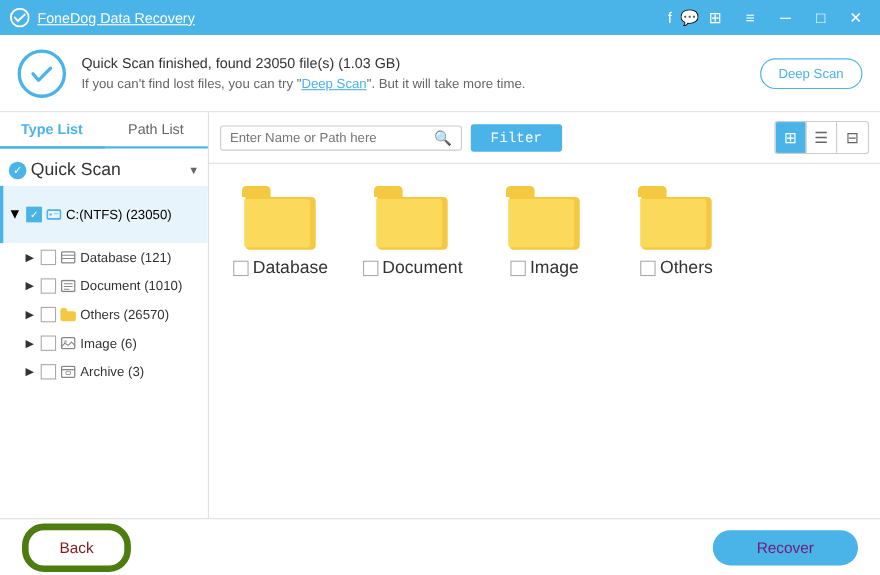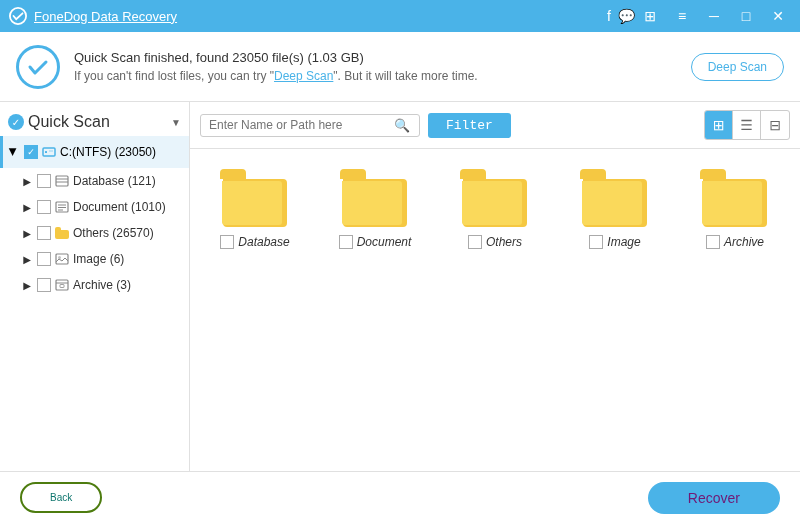--- a/index.html
+++ b/index.html
@@ -171,21 +171,21 @@
       flex-shrink: 0;
     }
     .quick-scan-check::after { content: '✓'; color: white; font-size: 10px; }
     .quick-scan-label { flex: 1; font-size: 16px; color: #333; }
     .chevron-down { font-size: 10px; color: #666; }
 
     
     .drive-row {
       display: flex;
       align-items: center;
-      padding: 8px 4px;
+      padding: 18px 4px;
       gap: 3px;
       background: #e8f4fb;
       border-left: 3px solid #4ab3e8;
     }
 
     
     .right-panel {
       flex: 1;
       display: flex;
       flex-direction: column;
@@ -294,43 +294,42 @@
       margin-top: 8px;
     }
     .file-checkbox {
       width: 14px; height: 14px;
       border: 1px solid #aaa;
       background: white;
       cursor: pointer;
       flex-shrink: 0;
     }
     .file-label {
-      font-size: 12px;
+      font-size: 16px;
       color: #333;
       text-align: center;
-      font-style: italic;
     }
 
     
     .footer {
       height: 52px;
       background: white;
       border-top: 1px solid #e0e0e0;
       display: flex;
       align-items: center;
       justify-content: space-between;
       padding: 0 20px;
     }
     .back-btn {
       padding: 8px 28px;
-      border: 2px solid #4d7c0f;
+      border: 6px solid #4d7c0f;
       border-radius: 20px;
       background: white;
-      color: #0f766e;
-      font-size: 10px;
+      color: #7f1d1d;
+      font-size: 14px;
       cursor: pointer;
     }
     .recover-btn {
       padding: 8px 40px;
       background: #4ab3e8;
       color: #701a75;
       border: none;
       border-radius: 20px;
       font-size: 14px;
       cursor: pointer;
@@ -392,20 +391,24 @@
       <div class="subtitle">
         <span>If you can't find lost files, you can try "</span><a>Deep Scan</a><span>". But it will take more time.</span>
       </div>
     </div>
     <button class="deep-scan-btn">Deep Scan</button>
   </div>
 
   <div class="content-area">
 
     <div class="left-panel">
+      <div class="tab-bar">
+        <div class="tab active">Type List</div>
+        <div class="tab">Path List</div>
+      </div>
 
       <div class="tree-section">
 
         <div class="quick-scan-row">
           <div class="quick-scan-check"></div>
           <span class="quick-scan-label">Quick Scan</span>
           <span class="chevron-down">▼</span>
         </div>
 
         <div class="drive-row">
@@ -530,47 +533,36 @@
         </div>
 
         <div class="file-item">
           <div class="folder-icon-area">
             <div class="folder-tab"></div>
             <div class="folder-body"></div>
             <div class="folder-inner"></div>
           </div>
           <div class="file-name-row">
             <div class="file-checkbox"></div>
-            <span class="file-label">Others</span>
+            <span class="file-label">Image</span>
           </div>
         </div>
 
         <div class="file-item">
           <div class="folder-icon-area">
             <div class="folder-tab"></div>
             <div class="folder-body"></div>
             <div class="folder-inner"></div>
           </div>
           <div class="file-name-row">
             <div class="file-checkbox"></div>
-            <span class="file-label">Image</span>
-          </div>
-        </div>
-
-        <div class="file-item">
-          <div class="folder-icon-area">
-            <div class="folder-tab"></div>
-            <div class="folder-body"></div>
-            <div class="folder-inner"></div>
-          </div>
-          <div class="file-name-row">
-            <div class="file-checkbox"></div>
-            <span class="file-label">Archive</span>
-          </div>
-        </div>
+            <span class="file-label">Others</span>
+          </div>
+        </div>
+
 
       </div>
     </div>
   </div>
 
   <div class="footer">
     <button class="back-btn">Back</button>
     <button class="recover-btn">Recover</button>
   </div>
 

